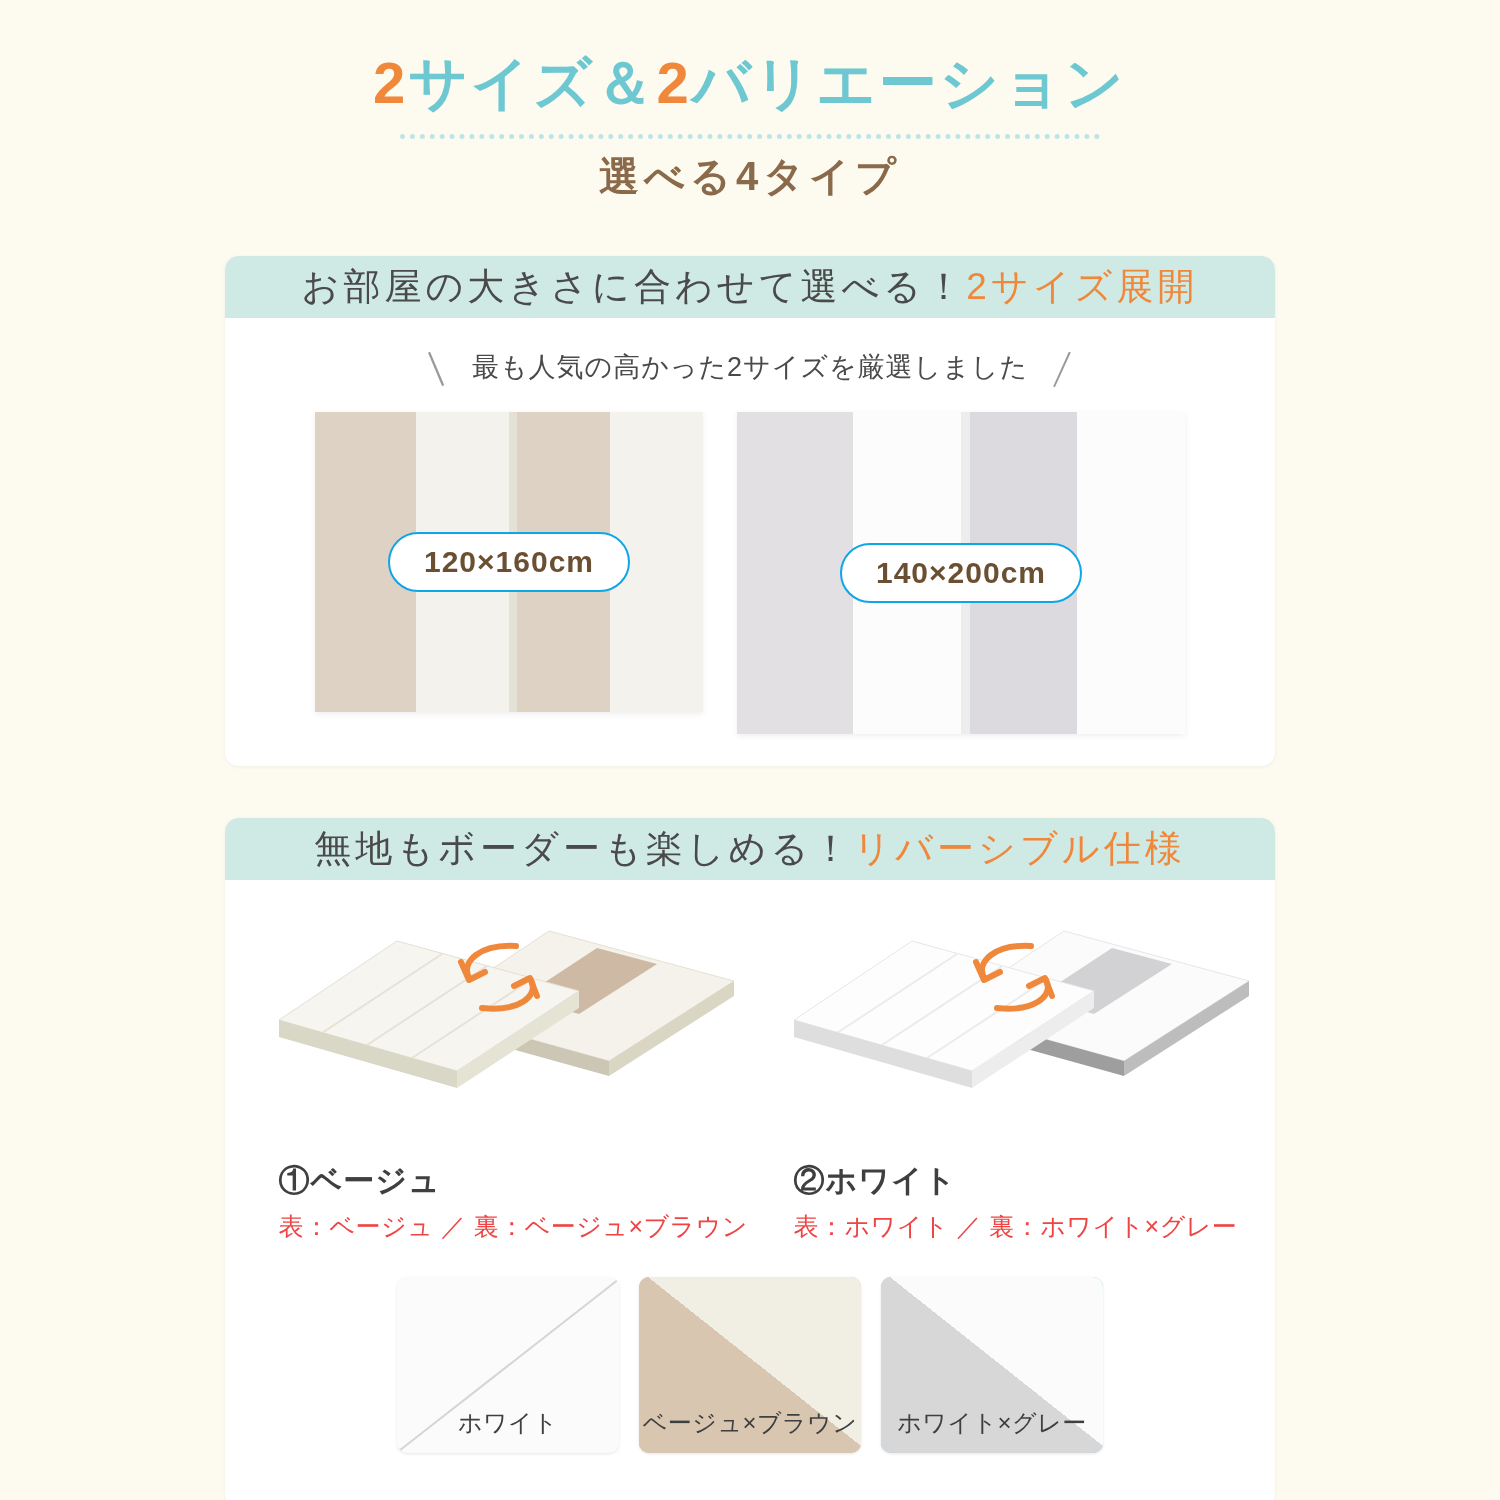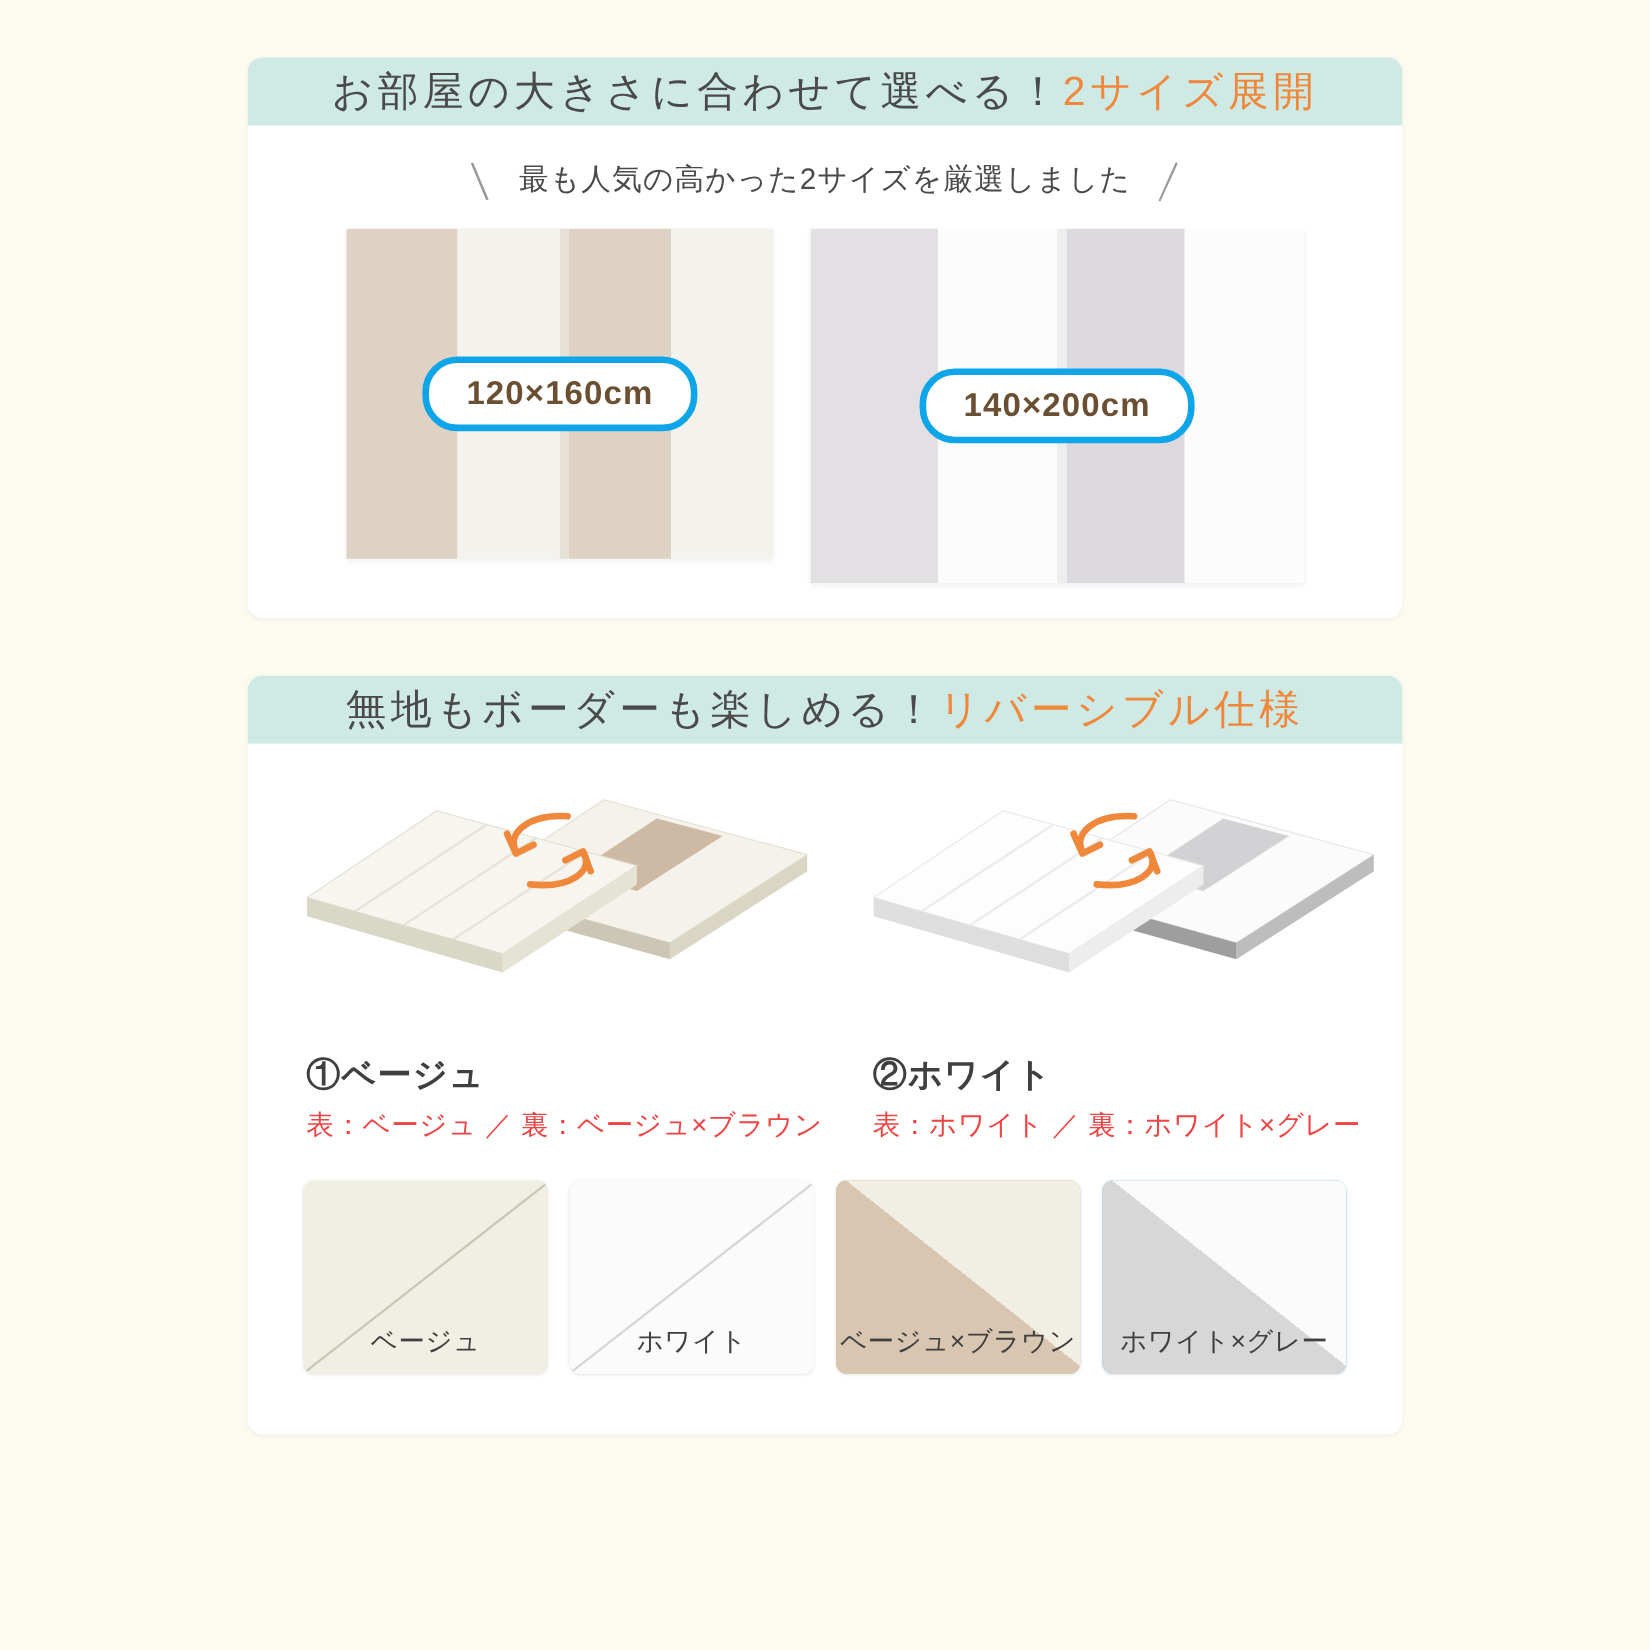--- a/index.html
+++ b/index.html
@@ -126,21 +126,21 @@
   .mat-large {
     width: 448px;
     height: 322px;
   }
   .size-tag {
     position: absolute;
     left: 50%;
     top: 50%;
     transform: translate(-50%, -50%);
     background: #ffffff;
-    border: 6px solid #0ea5e9;
+    border: 2px solid #0ea5e9;
     border-radius: 32px;
     padding: 11px 34px;
     font-size: 30px;
     font-weight: bold;
     color: #6b4f33;
     letter-spacing: 1px;
     white-space: nowrap;
   }
 
   
@@ -208,20 +208,27 @@
     border-top: 2px solid rgba(150,150,150,0.45);
     transform: rotate(-38deg);
     transform-origin: center;
   }
 </style>
 </head>
 <body>
 
 <div class="page">
 
+  <div class="header">
+    <div class="main-title">
+      <span class="accent">2</span><span>サイズ＆</span><span class="accent">2</span><span>バリエーション</span>
+    </div>
+    <div class="dotted-sep"></div>
+    <div class="sub-title">選べる4タイプ</div>
+  </div>
 
   <div class="panel panel-1">
     <div class="band">
       <div class="band-text">
         <span>お部屋の大きさに合わせて選べる！</span><span class="accent">2サイズ展開</span>
       </div>
     </div>
 
     <div class="lead-row">
       <span class="slash left">＼</span>
@@ -319,24 +326,20 @@
           </svg>
         </div>
         <div class="variant-label">②ホワイト</div>
         <div class="variant-desc">表：ホワイト ／ 裏：ホワイト×グレー</div>
       </div>
 
     </div>
 
     <div class="swatch-row">
 
-      <div class="swatch" style="background:#f1efe4;">
-        <div class="diag" style="border-top-color:rgba(190,188,168,0.8);"></div>
-        <div class="swatch-name">ベージュ</div>
-      </div>
 
       <div class="swatch" style="background:#fbfbfb;">
         <div class="diag" style="border-top-color:rgba(200,200,200,0.75);"></div>
         <div class="swatch-name">ホワイト</div>
       </div>
 
       <div class="swatch" style="background:#d8c6b1;">
         <div style="position:absolute;inset:0;background:linear-gradient(to bottom left,#f1efe4 0 48%, #d8c6b1 48% 100%);"></div>
         <div class="swatch-name">ベージュ×ブラウン</div>
       </div>

